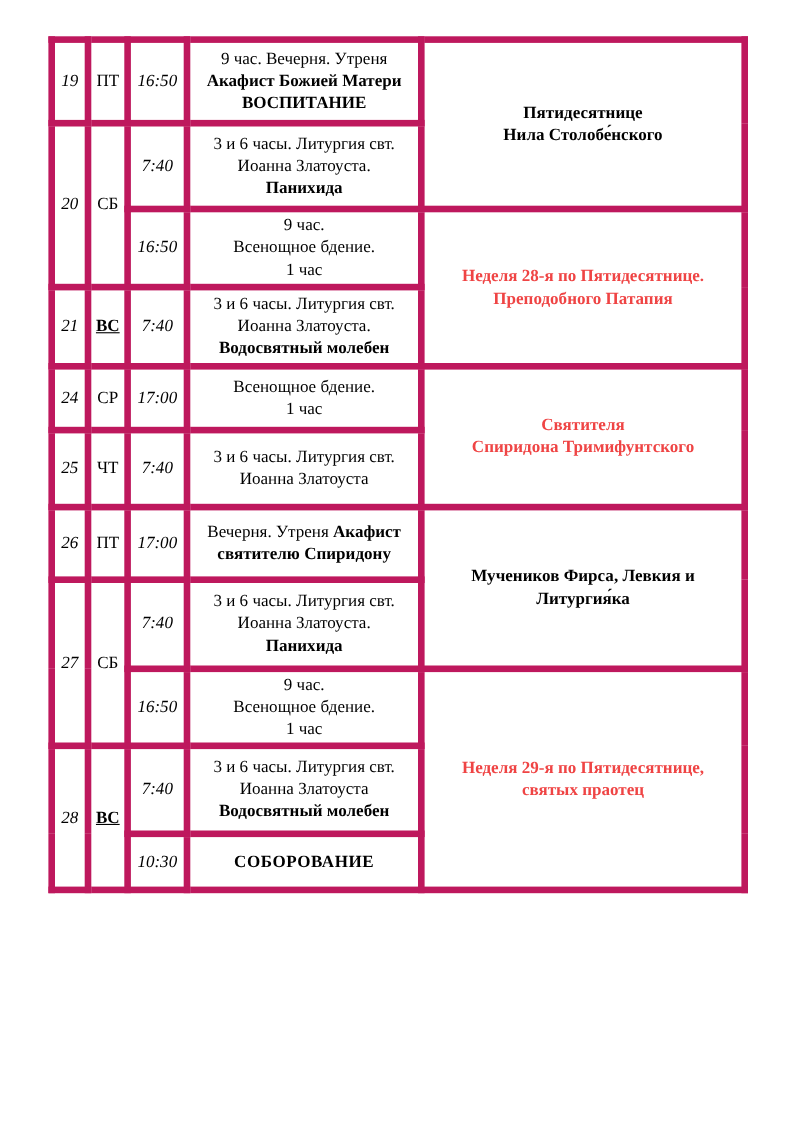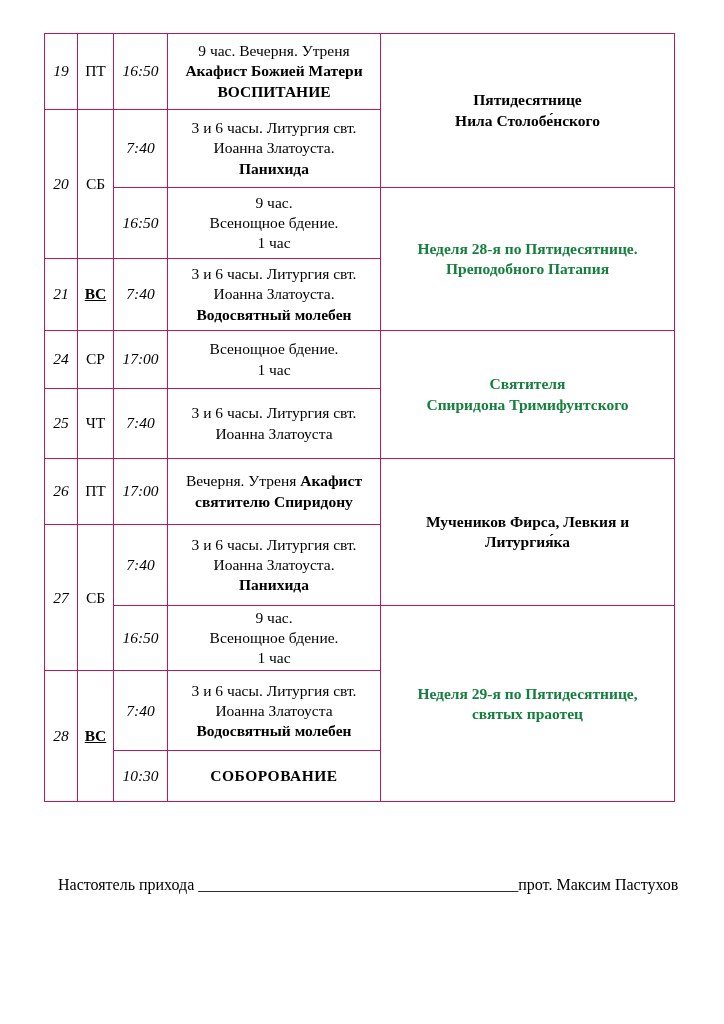--- a/index.html
+++ b/index.html
@@ -18,33 +18,33 @@
   }
   table.sched {
     position: absolute;
     left: 44px;
     top: 33px;
     width: 630px;
     border-collapse: collapse;
     table-layout: fixed;
   }
   table.sched td {
-    border: 1px solid #be185d;
+    border: 6px solid #be185d;
     text-align: center;
     vertical-align: middle;
     font-size: 15.5px;
     line-height: 1.3;
     padding: 2px 4px;
     overflow: hidden;
   }
   td.date-cell, td.time-cell { font-weight: normal; font-style: italic; }
   td.day-cell.bold { font-weight: bold; text-decoration: underline; }
   td.service-cell span.b { font-weight: bold; text-align: center; }
   td.feast-cell { font-weight: bold; }
-  td.feast-cell.feast-blue { color: #15803d; }
+  td.feast-cell.feast-blue { color: #ef4444; }
   td.caps-cell { letter-spacing: 0.5px; }
   .footer-line {
     position: absolute;
     left: 58px;
     top: 876px;
     width: 620px;
     font-size: 16px;
     white-space: nowrap;
   }
   .footer-line .blank { letter-spacing: 0px; }
@@ -178,17 +178,14 @@
       </tr>
       <tr style="height:51px">
         <td class="time-cell">10:30</td>
         <td class="service-cell caps-cell">
             <div><span class="b">СОБОРОВАНИЕ</span></div>
           </td>
       </tr>
     </tbody>
   </table>
 
-  <div class="footer-line">
-    <span>Настоятель прихода </span><span class="blank">________________________________________</span><span>прот. Максим Пастухов</span>
-  </div>
 
 </div>
 
 </body></html>

